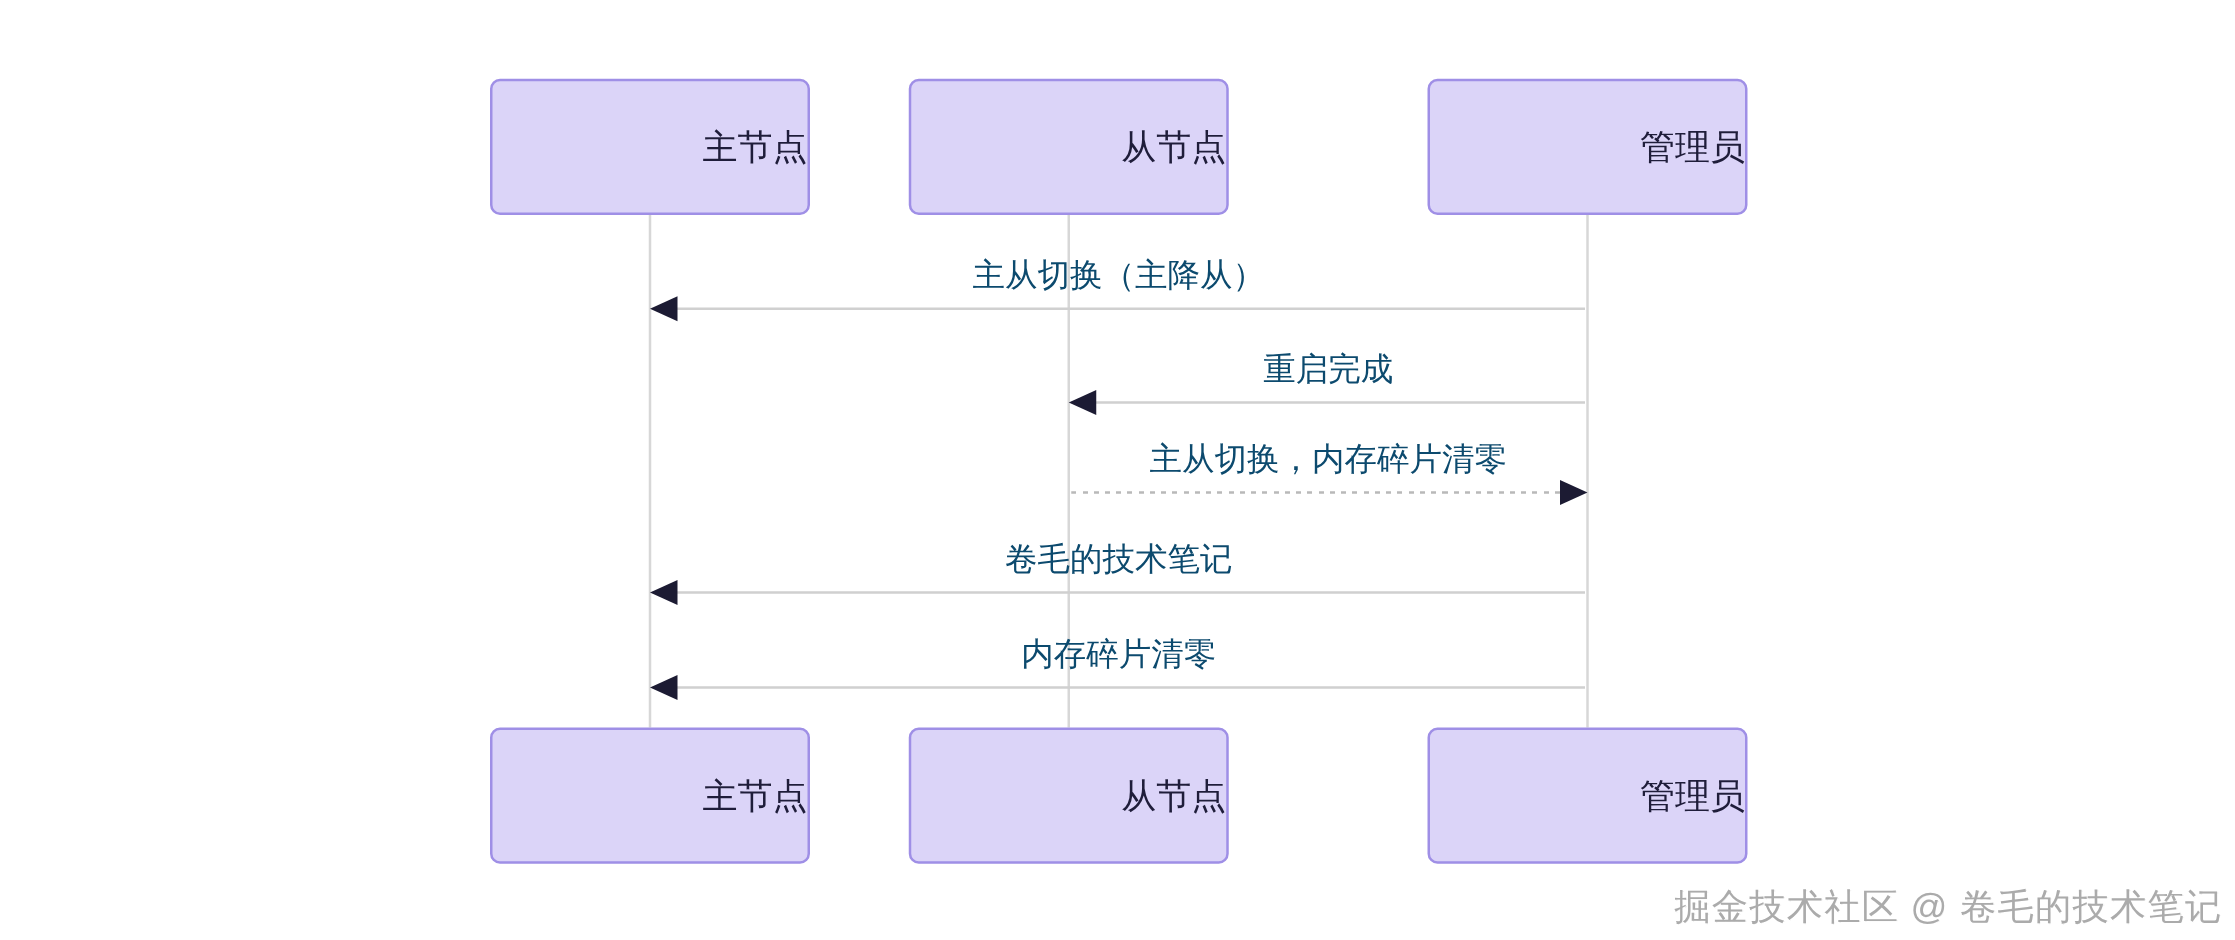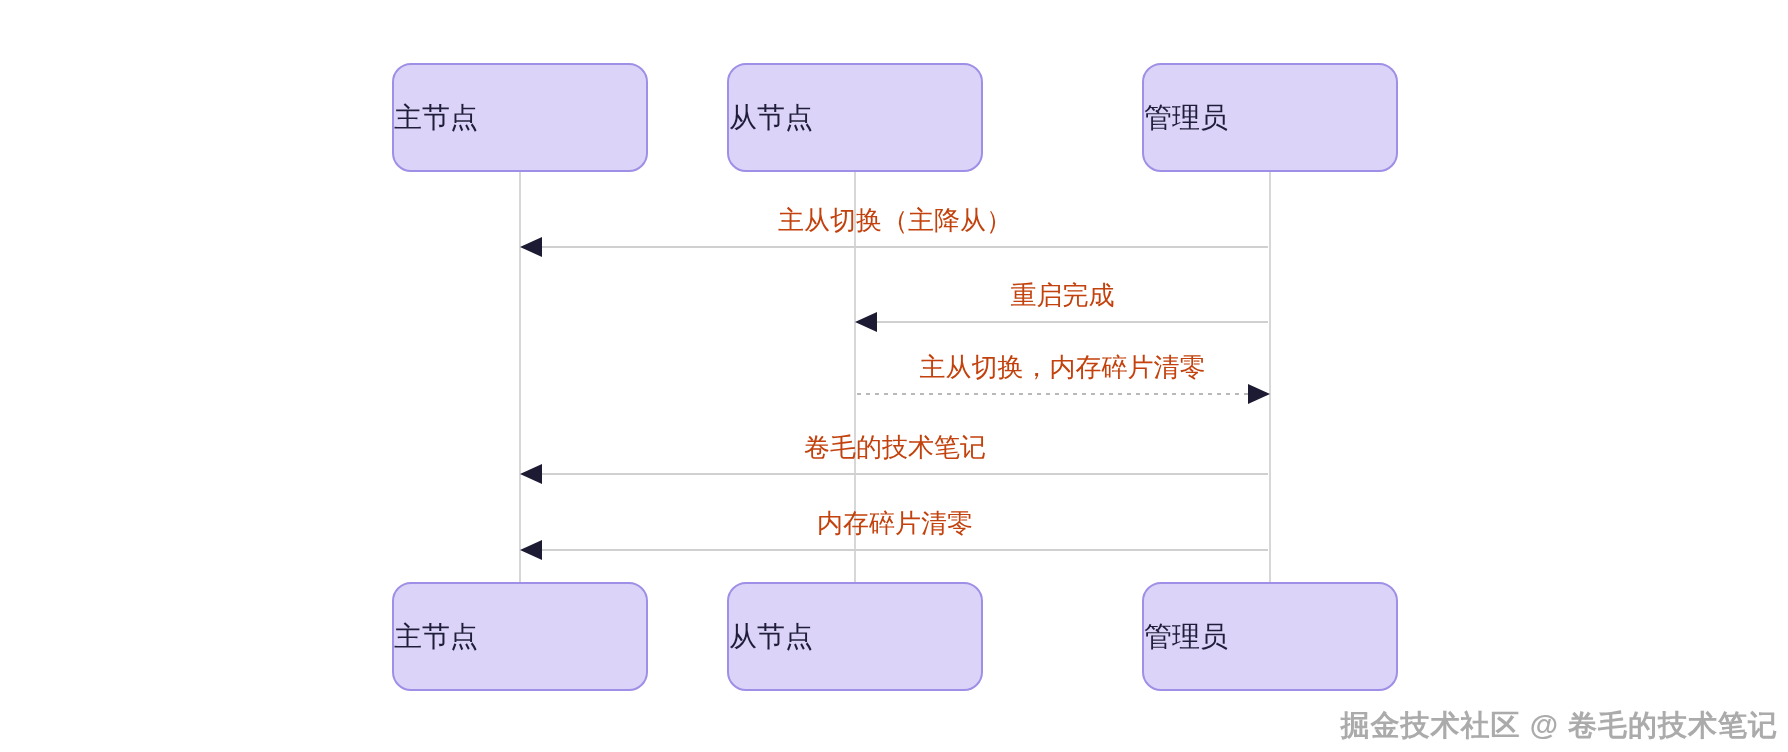--- a/index.html
+++ b/index.html
@@ -9,22 +9,22 @@
     background:#ffffff;
     font-family:"Liberation Sans","DejaVu Sans",sans-serif;
     overflow:hidden;
   }
   
   .actor-box{
     position:absolute;
     width:252px;height:105px;
     background:#dbd4f8;
     border:2px solid #9f8fe6;
-    border-radius:19px;
-    display:flex;align-items:center;justify-content:flex-start;
+    border-radius:8px;
+    display:flex;align-items:center;justify-content:flex-end;
     font-size:28px;
     color:#1f1d3a;
     box-sizing:content-box;
   }
   .row-top{top:63px;}
   .row-bottom{top:582px;}
   .col-master{left:392px;}
   .col-slave{left:727px;}
   .col-admin{left:1142px;}
   
@@ -35,21 +35,21 @@
   }
   .lifeline.master{left:519px;}
   .lifeline.slave{left:854px;}
   .lifeline.admin{left:1269px;}
   
   .message{position:absolute;height:0;}
   .msg-label{
     position:absolute;left:0;right:0;bottom:9px;
     text-align:center;
     font-size:26px;
-    color:#c2410c;
+    color:#0c4a6e;
     white-space:nowrap;
   }
   .msg-line{
     position:absolute;left:2px;right:2px;top:-1px;height:2px;
     background:#d0d0d0;
   }
   .msg-line.dashed{
     background:none;
     background-image:repeating-linear-gradient(to right,#b9b9b9 0 4px,rgba(0,0,0,0) 4px 9px);
   }
@@ -70,21 +70,21 @@
   #msg1{left:520px;top:247px;width:750px;}
   #msg2{left:855px;top:322px;width:415px;}
   #msg3{left:855px;top:394px;width:415px;}
   #msg4{left:520px;top:474px;width:750px;}
   #msg5{left:520px;top:550px;width:750px;}
   
   .watermark{
     position:absolute;
     right:10px;top:706px;
     font-size:29px;
-    font-weight:700;
+    font-weight:400;
     color:#ababab;
     text-shadow:2px 2px 0 #ffffff,1px 1px 0 #f0f0f0;
     letter-spacing:1px;
     white-space:nowrap;
   }
 </style>
 </head>
 <body>
 
 <div id="canvas">

